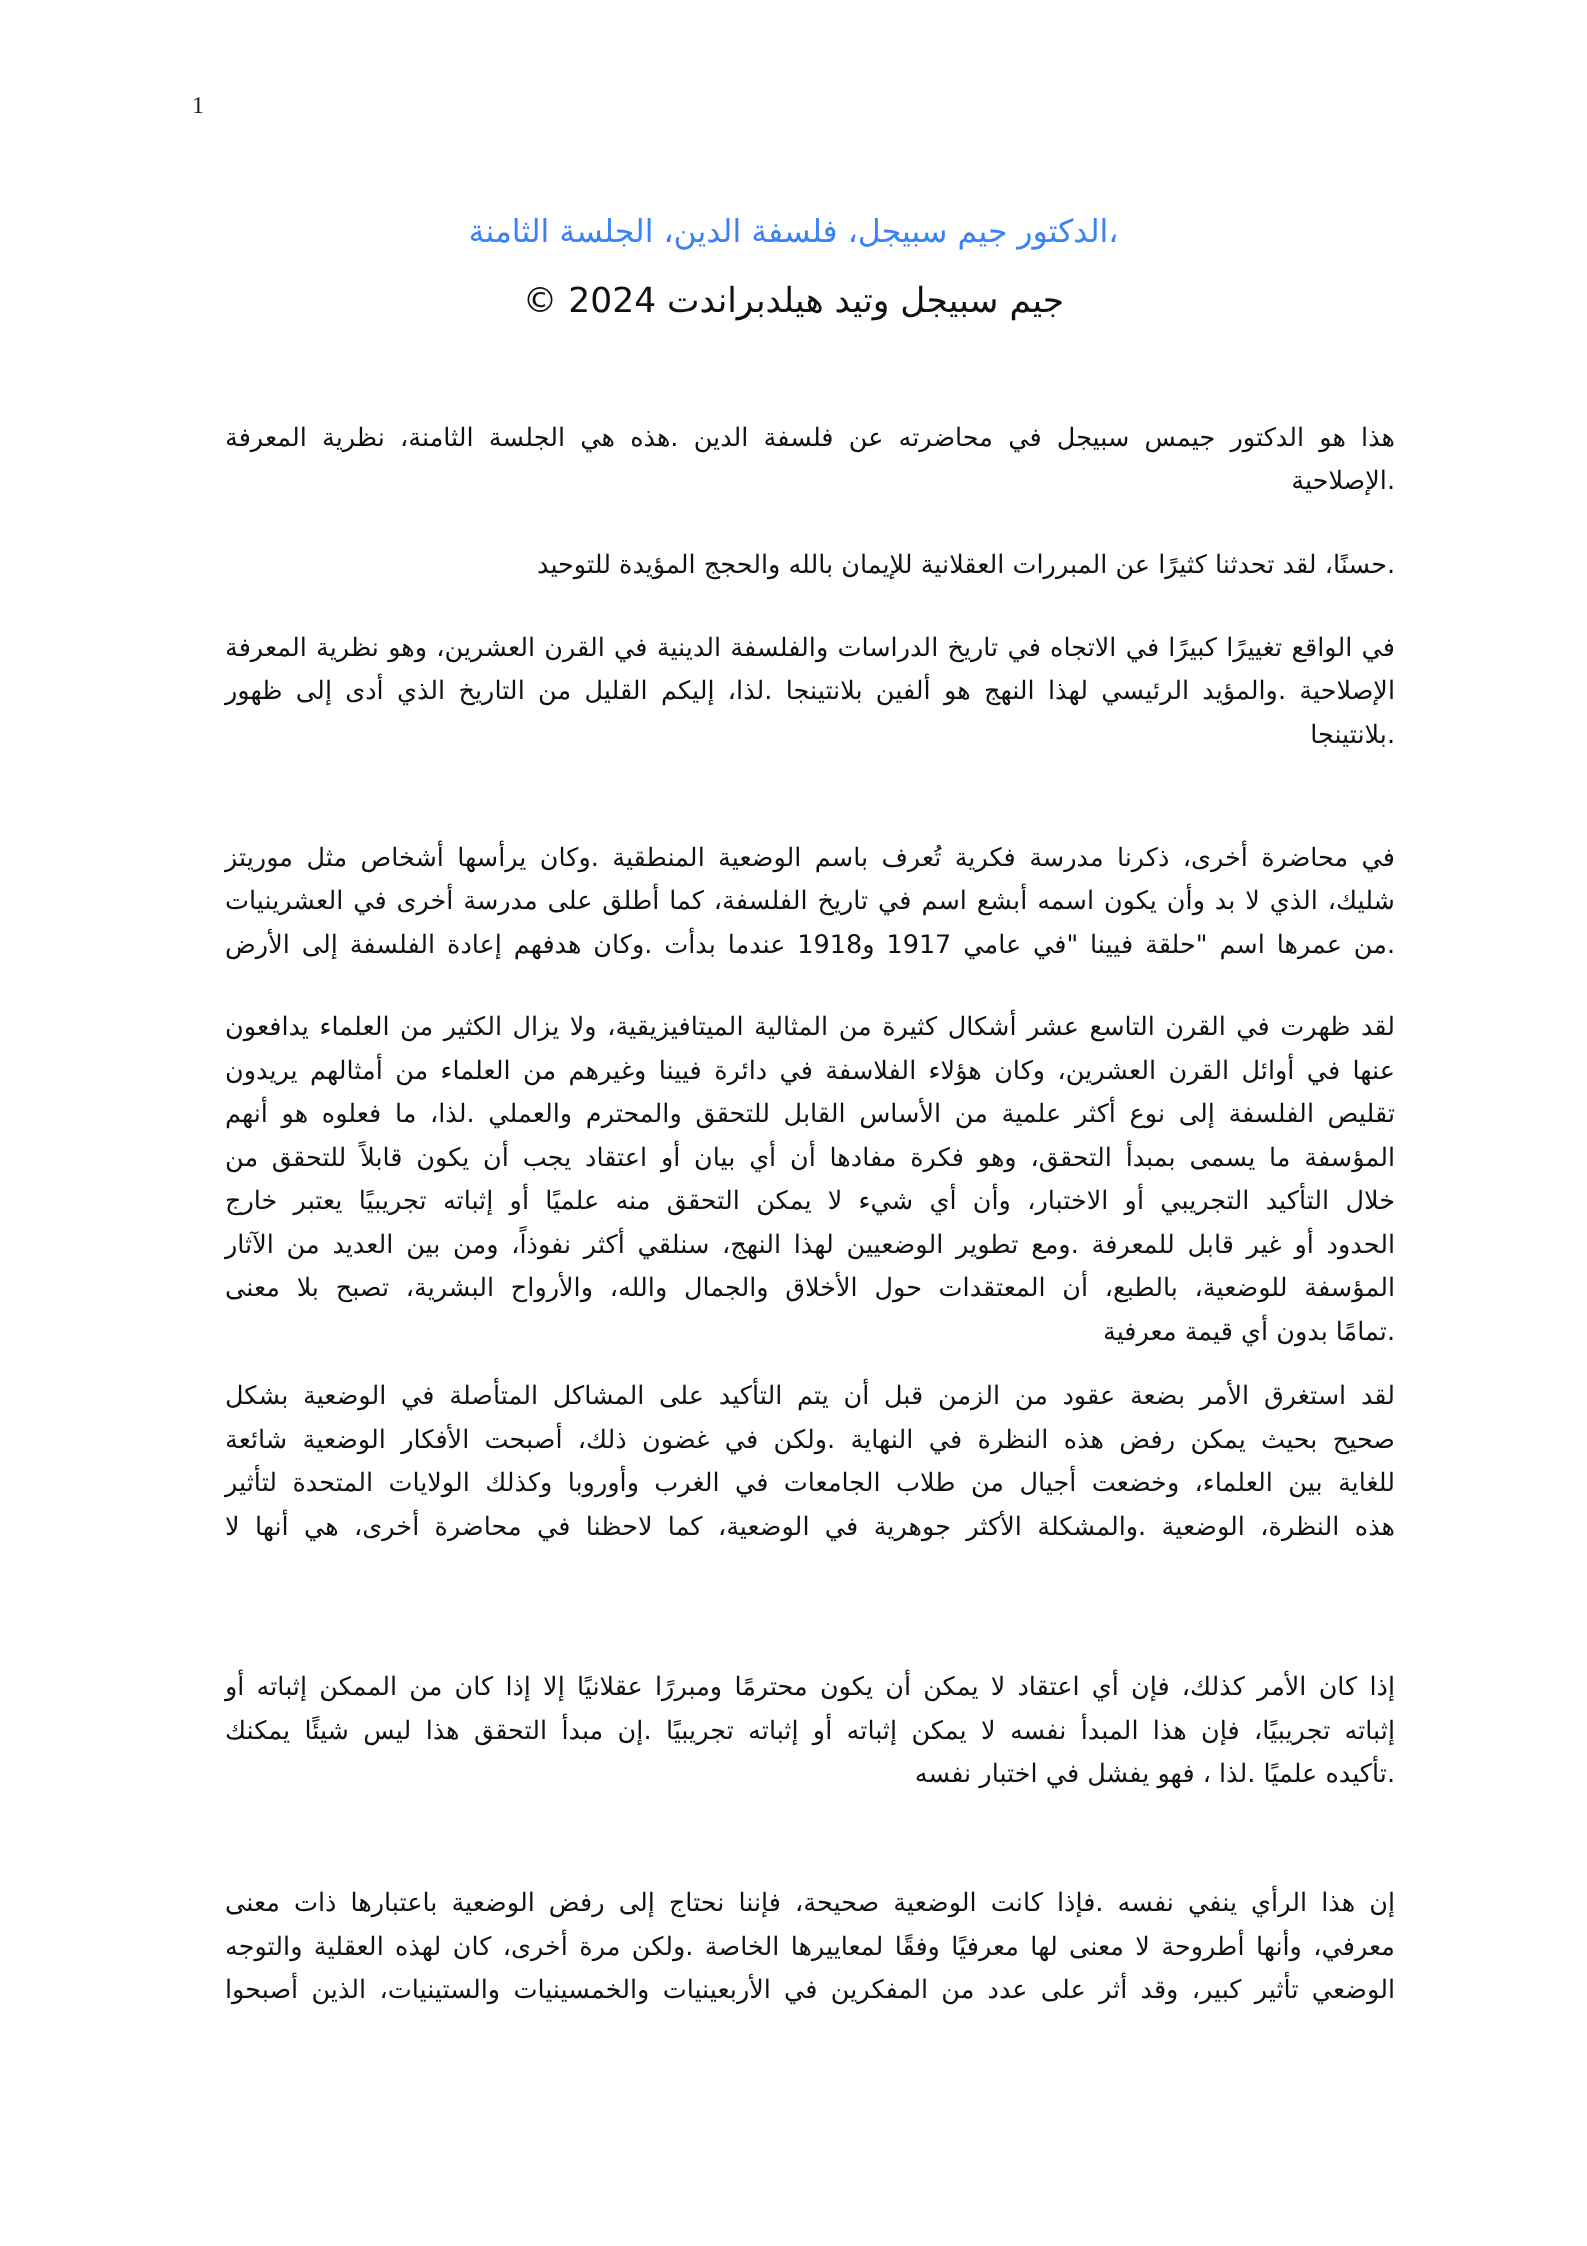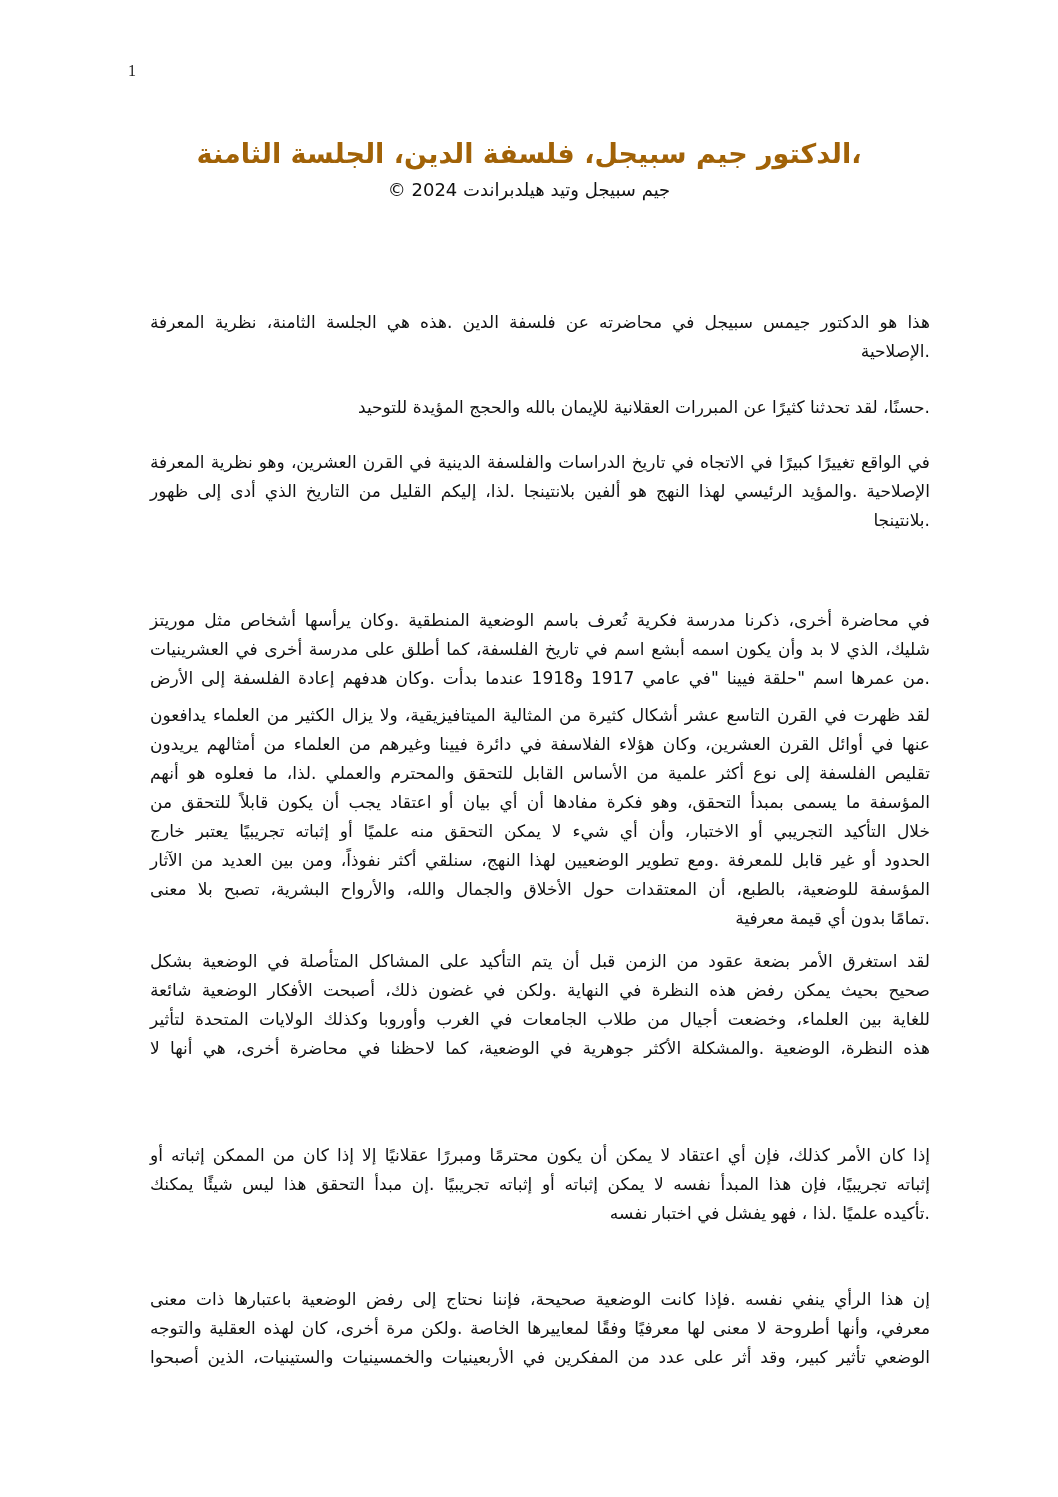--- a/index.html
+++ b/index.html
@@ -9,29 +9,29 @@
     }
     .page-number {
       position: absolute; left: 128px; top: 62px;
       font-family: "Liberation Serif", serif; font-size: 16px; color: #222;
     }
     .title-block {
       position: absolute; left: 100px; width: 858px; top: 134px;
       text-align: center; direction: rtl;
     }
     .title-line {
-      font-family: "DejaVu Sans", sans-serif; font-weight: bold;
-      font-size: 27px; line-height: 40px; color: #a16207;
+      font-family: "DejaVu Sans", sans-serif; font-weight: normal;
+      font-size: 21px; line-height: 40px; color: #3b82f6;
     }
     .copyright {
-      font-size: 18px; line-height: 28px; margin-top: 2px; color: #111;
+      font-size: 23px; line-height: 28px; margin-top: 13px; color: #111;
     }
     .para {
       position: absolute; left: 150px; width: 780px;
-      direction: rtl; text-align: right; margin-top: 30px;
+      direction: rtl; text-align: right;
     }
     .line {
       font-size: 17px; line-height: 29px; white-space: nowrap; height: 29px;
       overflow: visible; color: #111;
     }
     .line.justify { text-align: justify; text-align-last: justify; }
   </style>
 </head>
 <body>
 
@@ -50,21 +50,21 @@
 <div class="para" style="top:363px">
   <div class="line">.حسنًا، لقد تحدثنا كثيرًا عن المبررات العقلانية للإيمان بالله والحجج المؤيدة للتوحيد</div>
 </div>
 
 <div class="para" style="top:418px">
   <div class="line justify">في الواقع تغييرًا كبيرًا في الاتجاه في تاريخ الدراسات والفلسفة الدينية في القرن العشرين، وهو نظرية المعرفة</div>
   <div class="line justify">الإصلاحية .والمؤيد الرئيسي لهذا النهج هو ألفين بلانتينجا .لذا، إليكم القليل من التاريخ الذي أدى إلى ظهور</div>
   <div class="line">.بلانتينجا</div>
 </div>
 
-<div class="para" style="top:576px">
+<div class="para" style="top:558px">
   <div class="line justify">في محاضرة أخرى، ذكرنا مدرسة فكرية تُعرف باسم الوضعية المنطقية .وكان يرأسها أشخاص مثل موريتز</div>
   <div class="line justify">شليك، الذي لا بد وأن يكون اسمه أبشع اسم في تاريخ الفلسفة، كما أطلق على مدرسة أخرى في العشرينيات</div>
   <div class="line justify">.من عمرها اسم "حلقة فيينا "في عامي 1917 و1918 عندما بدأت .وكان هدفهم إعادة الفلسفة إلى الأرض</div>
 </div>
 
 <div class="para" style="top:671px">
   <div class="line justify">لقد ظهرت في القرن التاسع عشر أشكال كثيرة من المثالية الميتافيزيقية، ولا يزال الكثير من العلماء يدافعون</div>
   <div class="line justify">عنها في أوائل القرن العشرين، وكان هؤلاء الفلاسفة في دائرة فيينا وغيرهم من العلماء من أمثالهم يريدون</div>
   <div class="line justify">تقليص الفلسفة إلى نوع أكثر علمية من الأساس القابل للتحقق والمحترم والعملي .لذا، ما فعلوه هو أنهم</div>
   <div class="line justify">المؤسفة ما يسمى بمبدأ التحقق، وهو فكرة مفادها أن أي بيان أو اعتقاد يجب أن يكون قابلاً للتحقق من</div>

